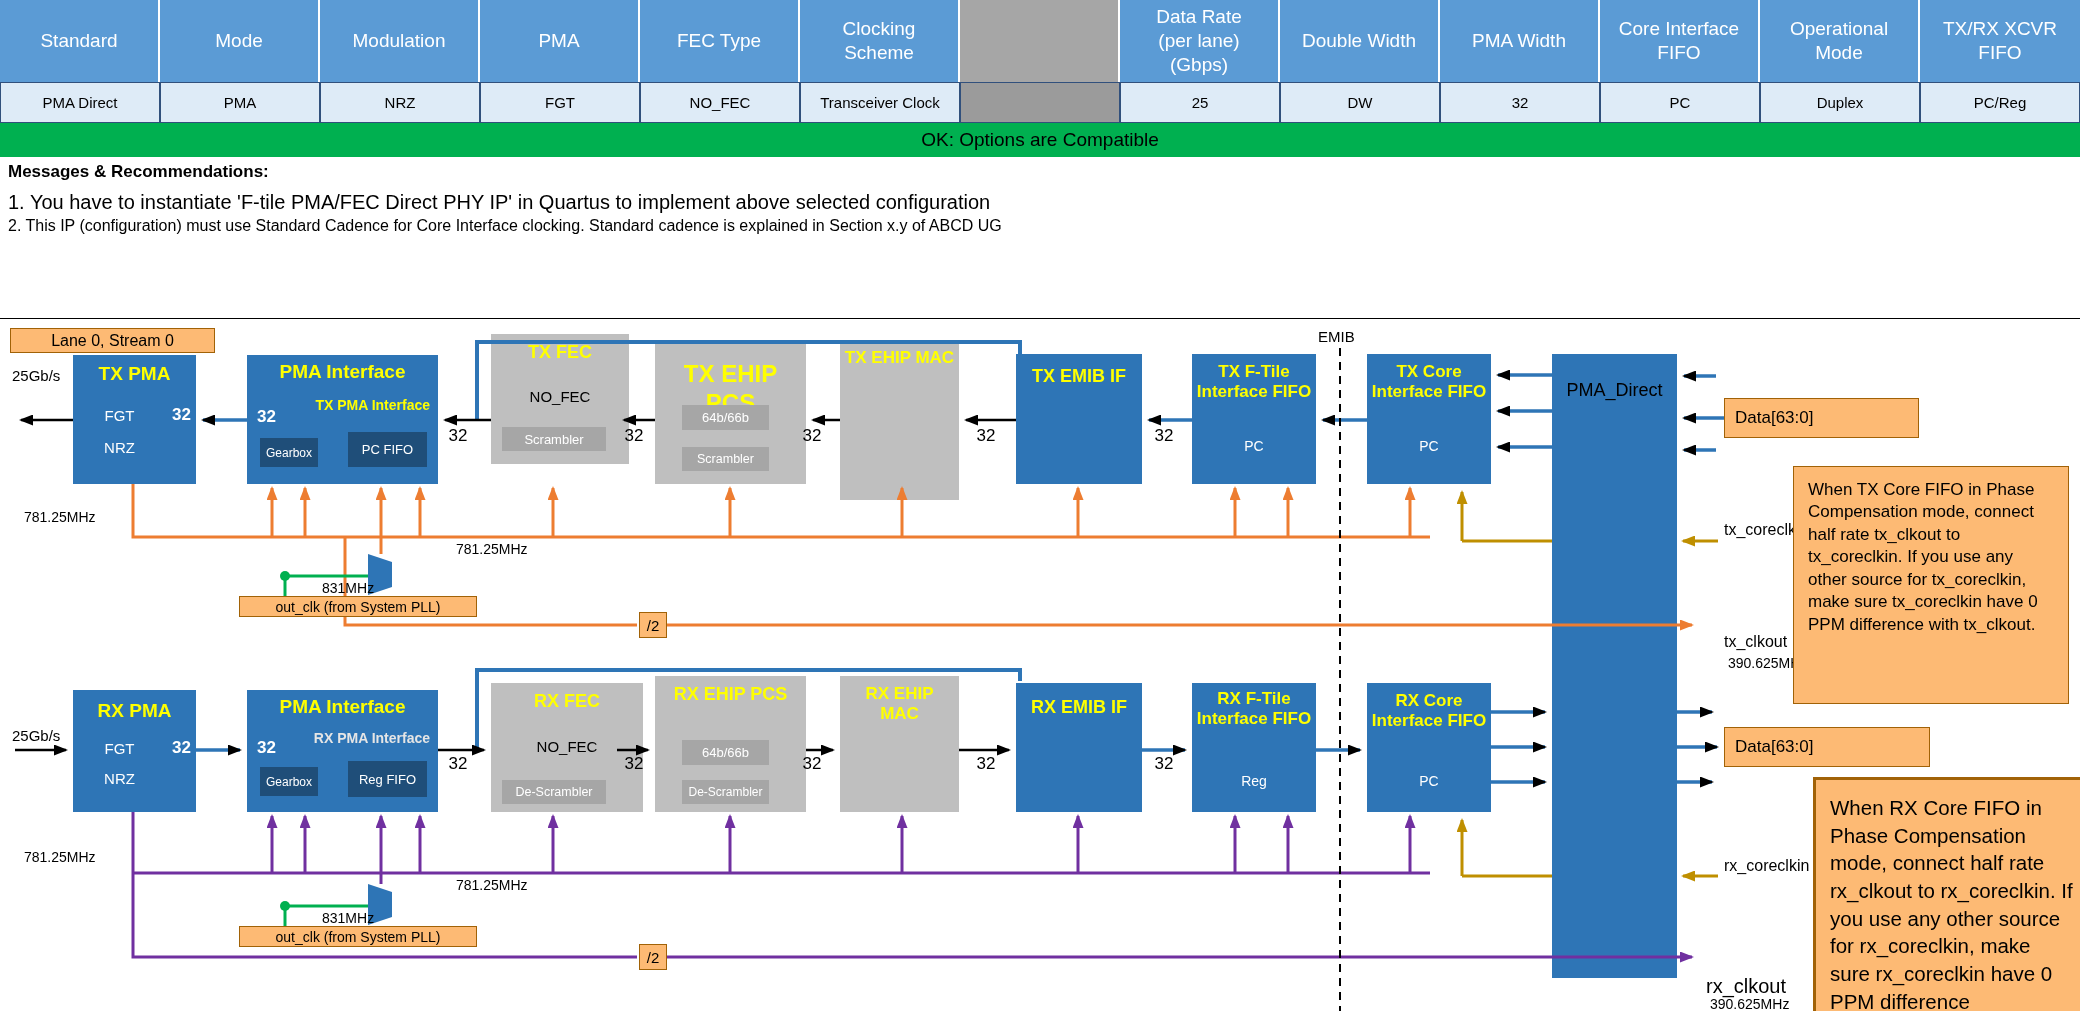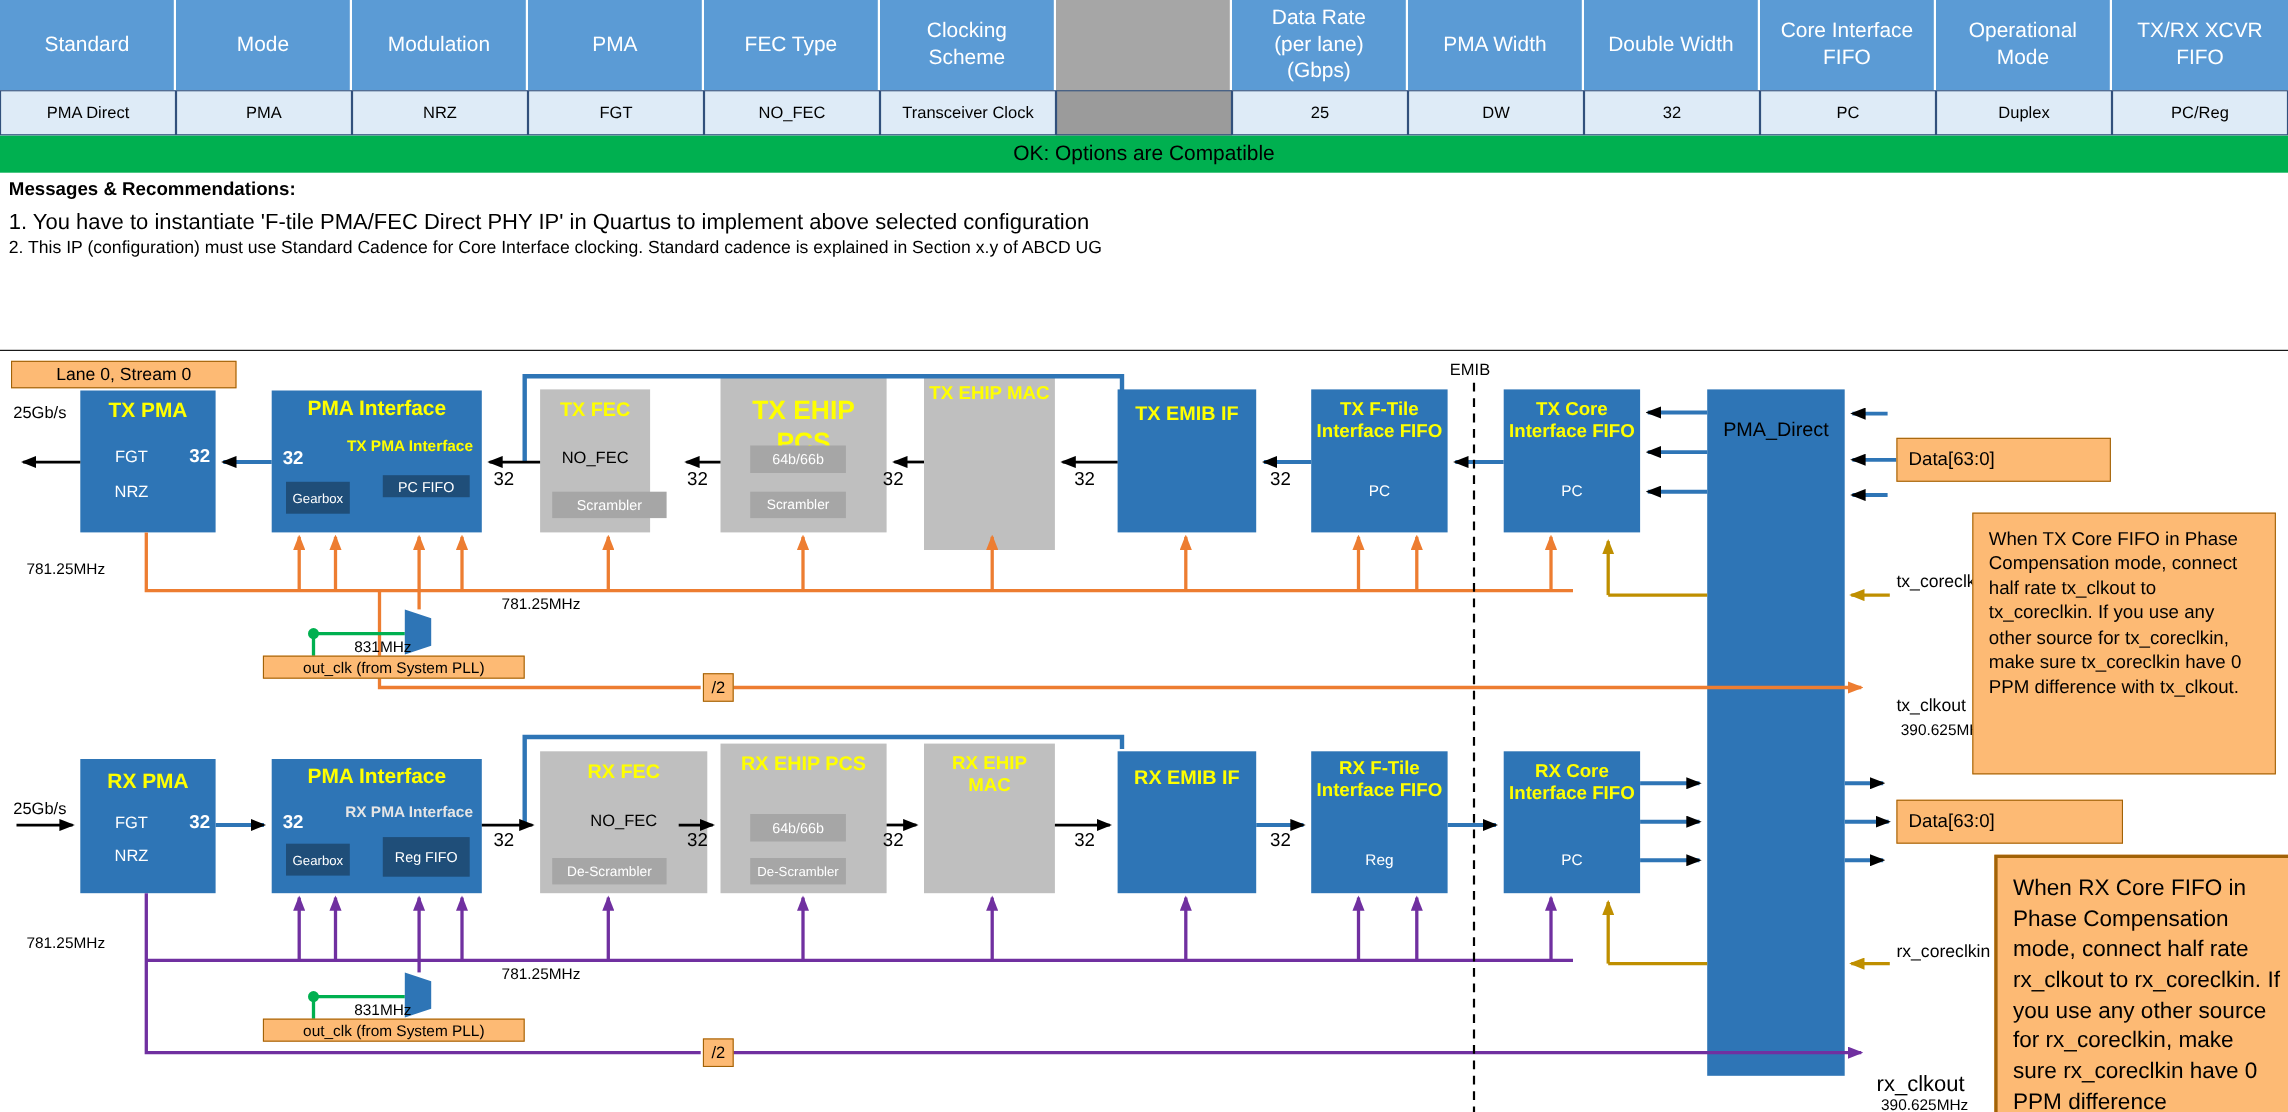--- a/index.html
+++ b/index.html
@@ -37,22 +37,22 @@
     <div class="hcell">Mode</div>
     <div class="hcell">Modulation</div>
     <div class="hcell">PMA</div>
     <div class="hcell">FEC Type</div>
     <div class="hcell">Clocking
 Scheme</div>
     <div class="hcell gray"></div>
     <div class="hcell">Data Rate
 (per lane)
 (Gbps)</div>
+    <div class="hcell">Double Width</div>
     <div class="hcell">PMA Width</div>
-    <div class="hcell">Double Width</div>
     <div class="hcell">Core Interface
 FIFO</div>
     <div class="hcell">Operational
 Mode</div>
     <div class="hcell">TX/RX XCVR FIFO</div>
   </div>
   <div class="row">
     <div class="vcell">PMA Direct</div>
     <div class="vcell">PMA</div>
     <div class="vcell">NRZ</div>
@@ -80,24 +80,24 @@
     <div class="ctext" style="top:52px;right:30px;color:#fff;font-size:15px">FGT</div>
     <div class="ctext" style="top:84px;right:30px;color:#fff;font-size:15px">NRZ</div>
     <div class="lbl" style="right:5px;top:50px;color:#fff;font-weight:bold;font-size:17px">32</div>
   </div>
 
   <div class="block" style="left:247px;top:355px;width:191px;height:129px">
     <div class="btitle" style="top:6px;font-size:19px">PMA Interface</div>
     <div class="lbl" style="right:8px;top:42px;color:#FFFF00;font-weight:bold;font-size:14px">TX PMA Interface</div>
     <div class="lbl" style="left:10px;top:52px;color:#fff;font-weight:bold;font-size:17px">32</div>
     <div class="subbox" style="left:13px;top:83px;width:58px;height:29px;font-size:12px">Gearbox</div>
-    <div class="subbox" style="left:101px;top:77px;width:79px;height:20px;font-size:13px">PC FIFO</div>
-  </div>
-
-  <div class="block gray" style="left:491px;top:354px;width:100px;height:130px">
+    <div class="subbox" style="left:101px;top:77px;width:79px;height:35px;font-size:13px">PC FIFO</div>
+  </div>
+
+  <div class="block gray" style="left:491px;top:334px;width:138px;height:130px">
     <div class="btitle" style="top:8px;font-size:18px">TX FEC</div>
     <div class="ctext" style="top:54px;font-size:15px">NO_FEC</div>
     <div class="subbox g" style="left:11px;top:93px;width:104px;height:24px;font-size:13px">Scrambler</div>
   </div>
 
   <div class="block gray" style="left:655px;top:340px;width:151px;height:144px">
     <div class="btitle" style="top:20px;font-size:24px">TX EHIP PCS</div>
     <div class="subbox g" style="left:27px;top:65px;width:87px;height:25px;font-size:13px">64b/66b</div>
     <div class="subbox g" style="left:27px;top:107px;width:87px;height:24px;font-size:12.5px">Scrambler</div>
   </div>

